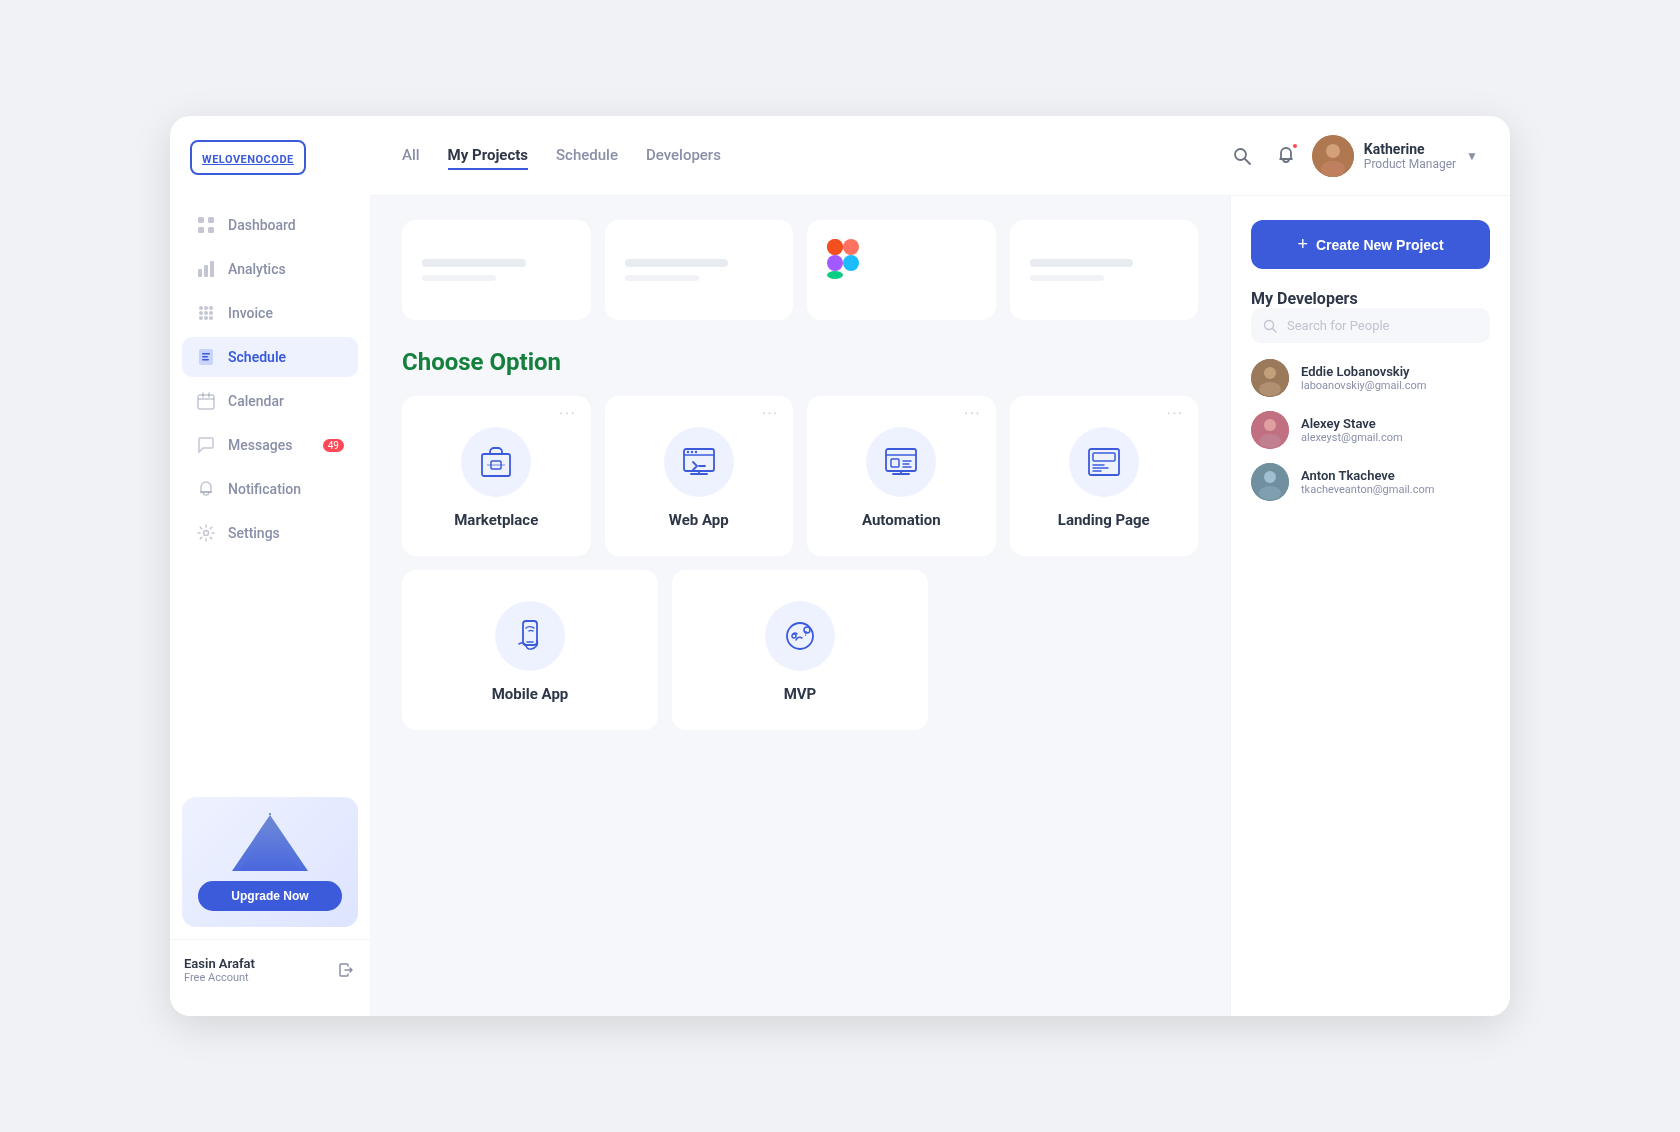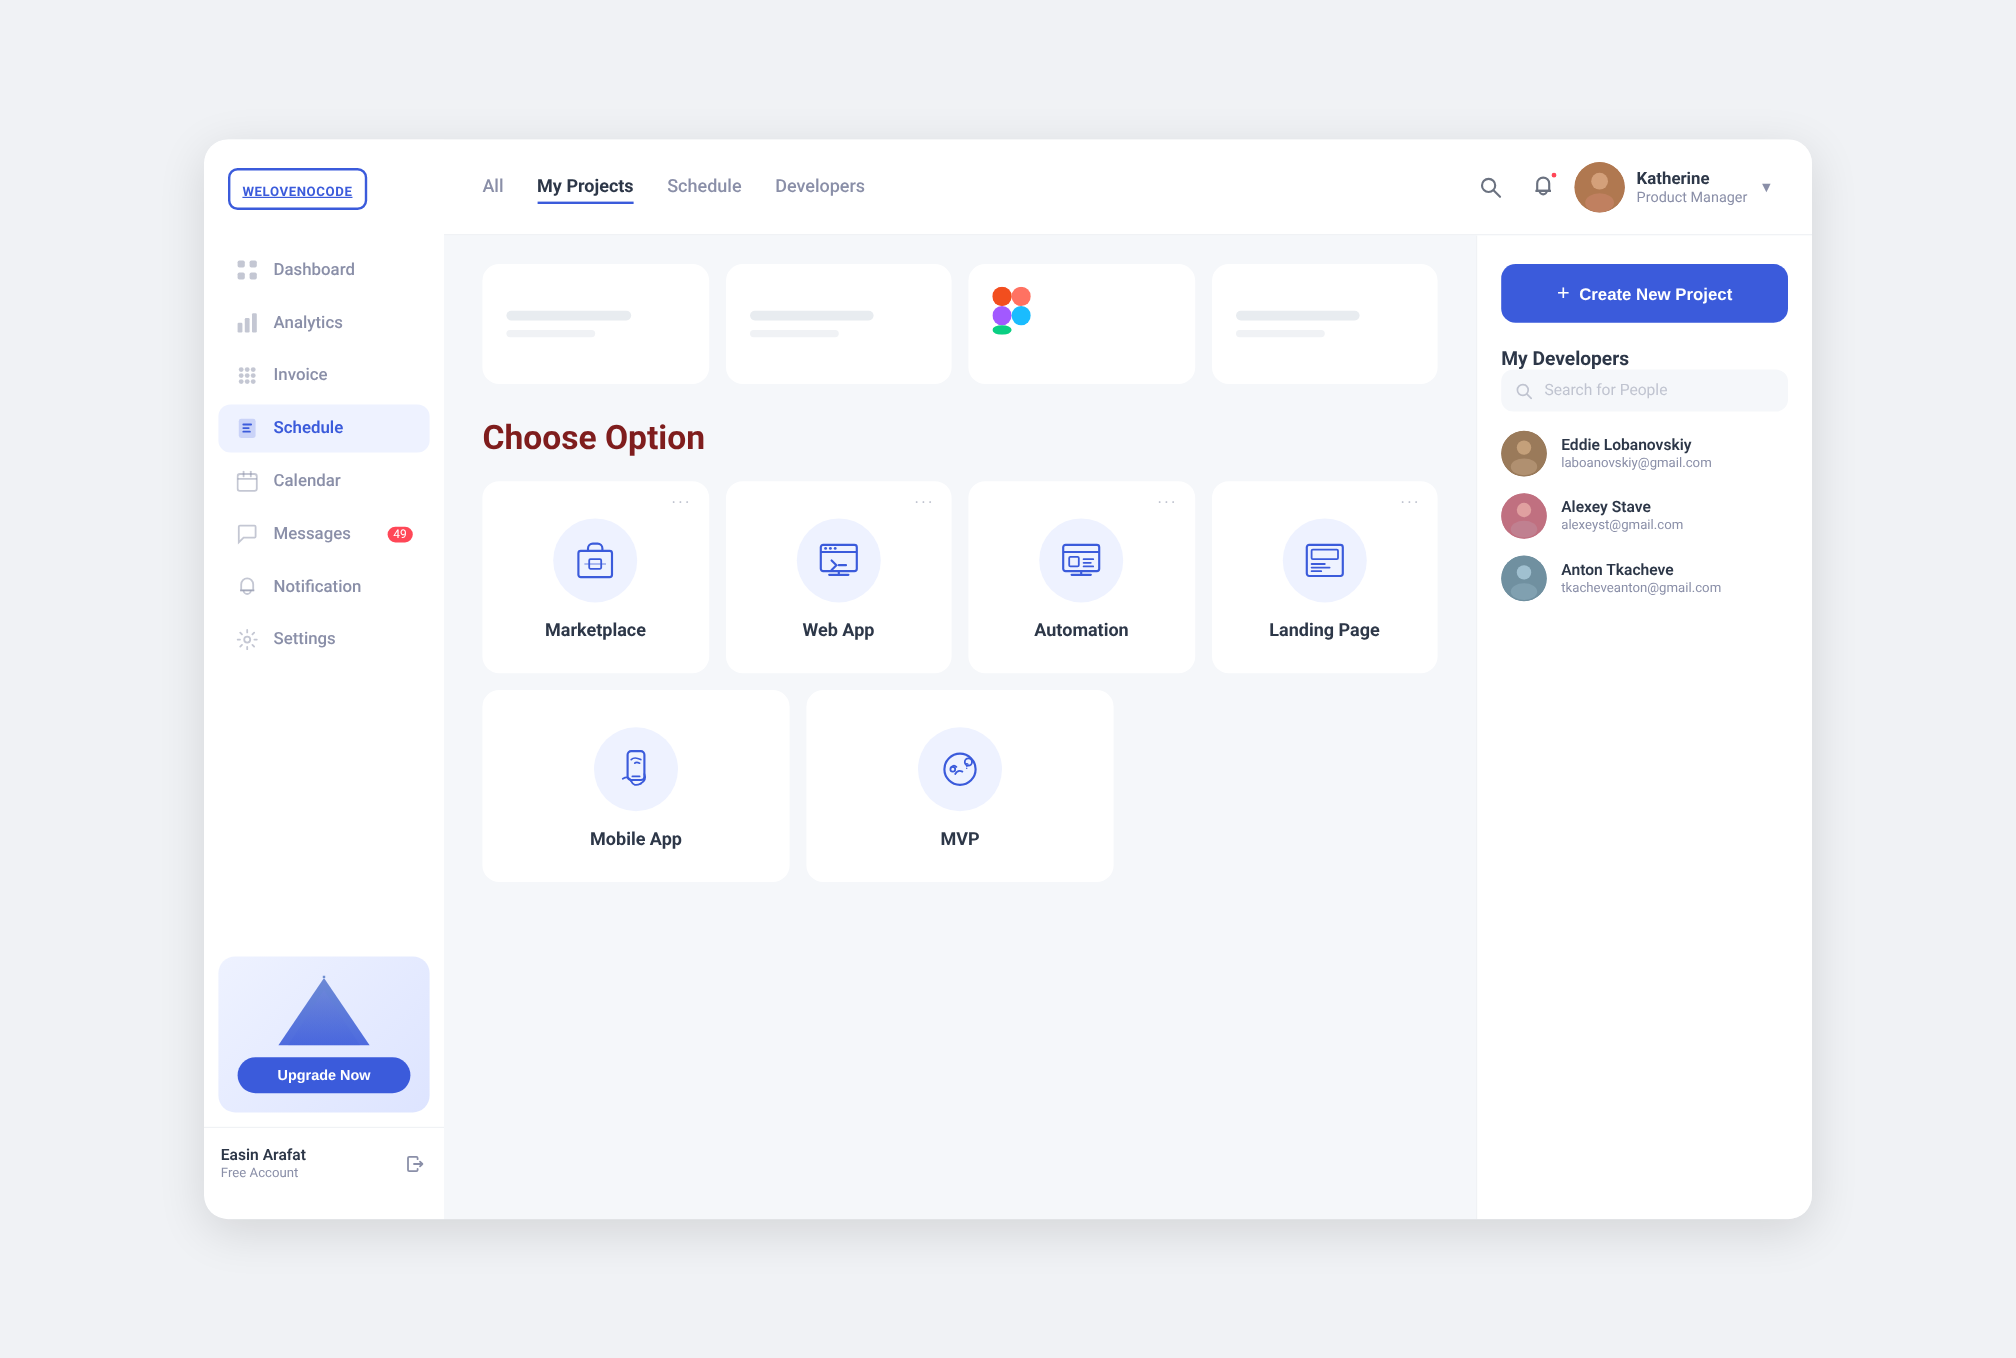--- a/index.html
+++ b/index.html
@@ -266,23 +266,23 @@
       width: 50%;
     }
     .project-card-logo {
       display: flex;
       gap: 4px;
       margin-bottom: 6px;
     }
 
     
     .section-title {
-      font-size: 28px;
+      font-size: 24px;
       font-weight: 700;
-      color: #7f1d1d;
+      color: #15803d;
       margin-bottom: 20px;
     }
     .options-grid {
       display: grid;
       grid-template-columns: repeat(4, 1fr);
       gap: 14px;
       margin-bottom: 14px;
     }
     .options-grid-bottom {
       display: grid;

